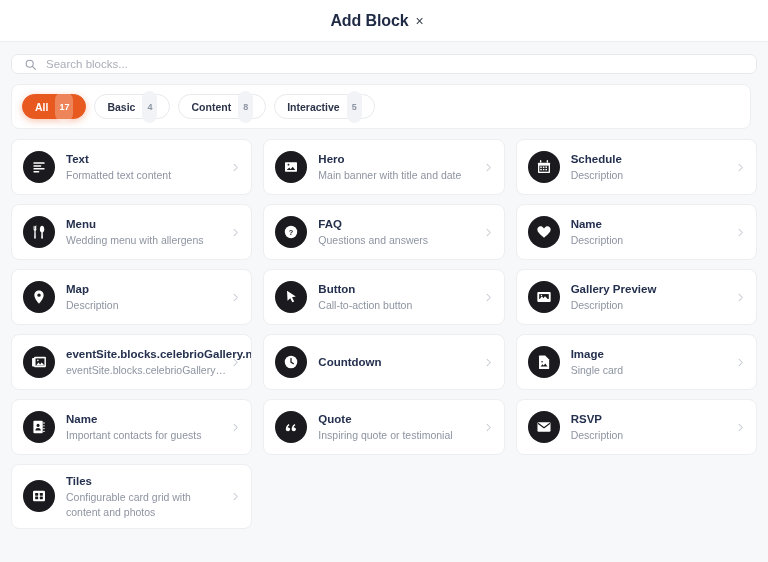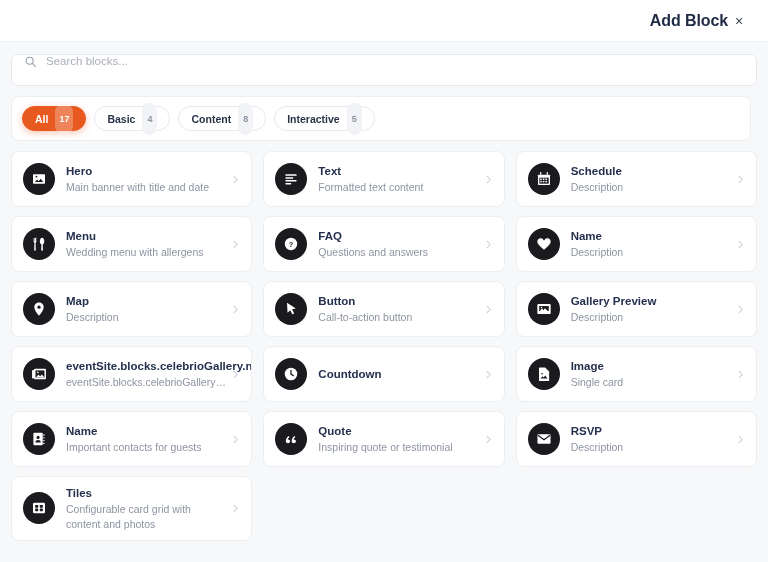--- a/index.html
+++ b/index.html
@@ -26,21 +26,21 @@
   }
 
   
   .modal-header {
     height: 42px;
     min-height: 42px;
     background: #ffffff;
     border-bottom: 1px solid #eceef1;
     display: flex;
     align-items: center;
-    justify-content: flex-end;
+    justify-content: center;
     padding: 0 18px 0 11px;
   }
 
   .modal-title {
     font-size: 16px;
     font-weight: bold;
     letter-spacing: -0.1px;
     color: #1f2a44;
   }
 
@@ -58,26 +58,26 @@
     border: none;
     font-family: "Liberation Sans", sans-serif;
   }
 
   
   .search-wrap {
     padding: 12px 11px 0 11px;
   }
 
   .search-box {
-    height: 32px;
+    height: 20px;
     background: #ffffff;
     border: 1px solid #e7e9ed;
     border-radius: 7px;
     display: flex;
-    align-items: flex-start;
+    align-items: center;
     gap: 9px;
     padding: 0 12px;
   }
 
   .search-icon {
     flex: 0 0 auto;
     display: flex;
     align-items: center;
     color: #9aa1ad;
   }
@@ -280,45 +280,45 @@
           <span class="chip-count">5</span>
         </div>
       </div>
   </div>
 
   <div class="grid-wrap">
     <div class="grid" id="grid">
         <div class="block-card">
           <div class="block-icon">
             <svg width="16" height="16" viewBox="0 0 24 24" fill="currentColor">
-              <path d="M4 5h16a1 1 0 0 1 1 1v12a1 1 0 0 1-1 1H4a1 1 0 0 1-1-1V6a1 1 0 0 1 1-1zm1.6 11.6h12.8l-3.9-5-3 3.9-2.1-2.6zM8.2 9.9a1.35 1.35 0 1 0 0-2.7 1.35 1.35 0 0 0 0 2.7z"></path>
-            </svg>
-          </div>
-          <div class="block-text">
-            <div class="block-title">Hero</div>
-            <div class="block-desc">Main banner with title and date</div>
-          </div>
-          <div class="block-chevron">
-            <svg width="11" height="11" viewBox="0 0 24 24" fill="none" stroke="currentColor" stroke-width="2.2" stroke-linecap="round" stroke-linejoin="round">
-              <polyline points="9 5 16 12 9 19"></polyline>
-            </svg>
-          </div>
-        </div>
-        <div class="block-card">
-          <div class="block-icon">
-            <svg width="16" height="16" viewBox="0 0 24 24" fill="currentColor">
               <rect x="3.5" y="5" width="17" height="2.3" rx="1.1"></rect>
               <rect x="3.5" y="9.3" width="12" height="2.3" rx="1.1"></rect>
               <rect x="3.5" y="13.6" width="17" height="2.3" rx="1.1"></rect>
               <rect x="3.5" y="17.9" width="9" height="2.3" rx="1.1"></rect>
             </svg>
           </div>
           <div class="block-text">
             <div class="block-title">Text</div>
             <div class="block-desc">Formatted text content</div>
+          </div>
+          <div class="block-chevron">
+            <svg width="11" height="11" viewBox="0 0 24 24" fill="none" stroke="currentColor" stroke-width="2.2" stroke-linecap="round" stroke-linejoin="round">
+              <polyline points="9 5 16 12 9 19"></polyline>
+            </svg>
+          </div>
+        </div>
+        <div class="block-card">
+          <div class="block-icon">
+            <svg width="16" height="16" viewBox="0 0 24 24" fill="currentColor">
+              <path d="M4 5h16a1 1 0 0 1 1 1v12a1 1 0 0 1-1 1H4a1 1 0 0 1-1-1V6a1 1 0 0 1 1-1zm1.6 11.6h12.8l-3.9-5-3 3.9-2.1-2.6zM8.2 9.9a1.35 1.35 0 1 0 0-2.7 1.35 1.35 0 0 0 0 2.7z"></path>
+            </svg>
+          </div>
+          <div class="block-text">
+            <div class="block-title">Hero</div>
+            <div class="block-desc">Main banner with title and date</div>
           </div>
           <div class="block-chevron">
             <svg width="11" height="11" viewBox="0 0 24 24" fill="none" stroke="currentColor" stroke-width="2.2" stroke-linecap="round" stroke-linejoin="round">
               <polyline points="9 5 16 12 9 19"></polyline>
             </svg>
           </div>
         </div>
         <div class="block-card">
           <div class="block-icon">
             <svg width="16" height="16" viewBox="0 0 24 24" fill="currentColor">

